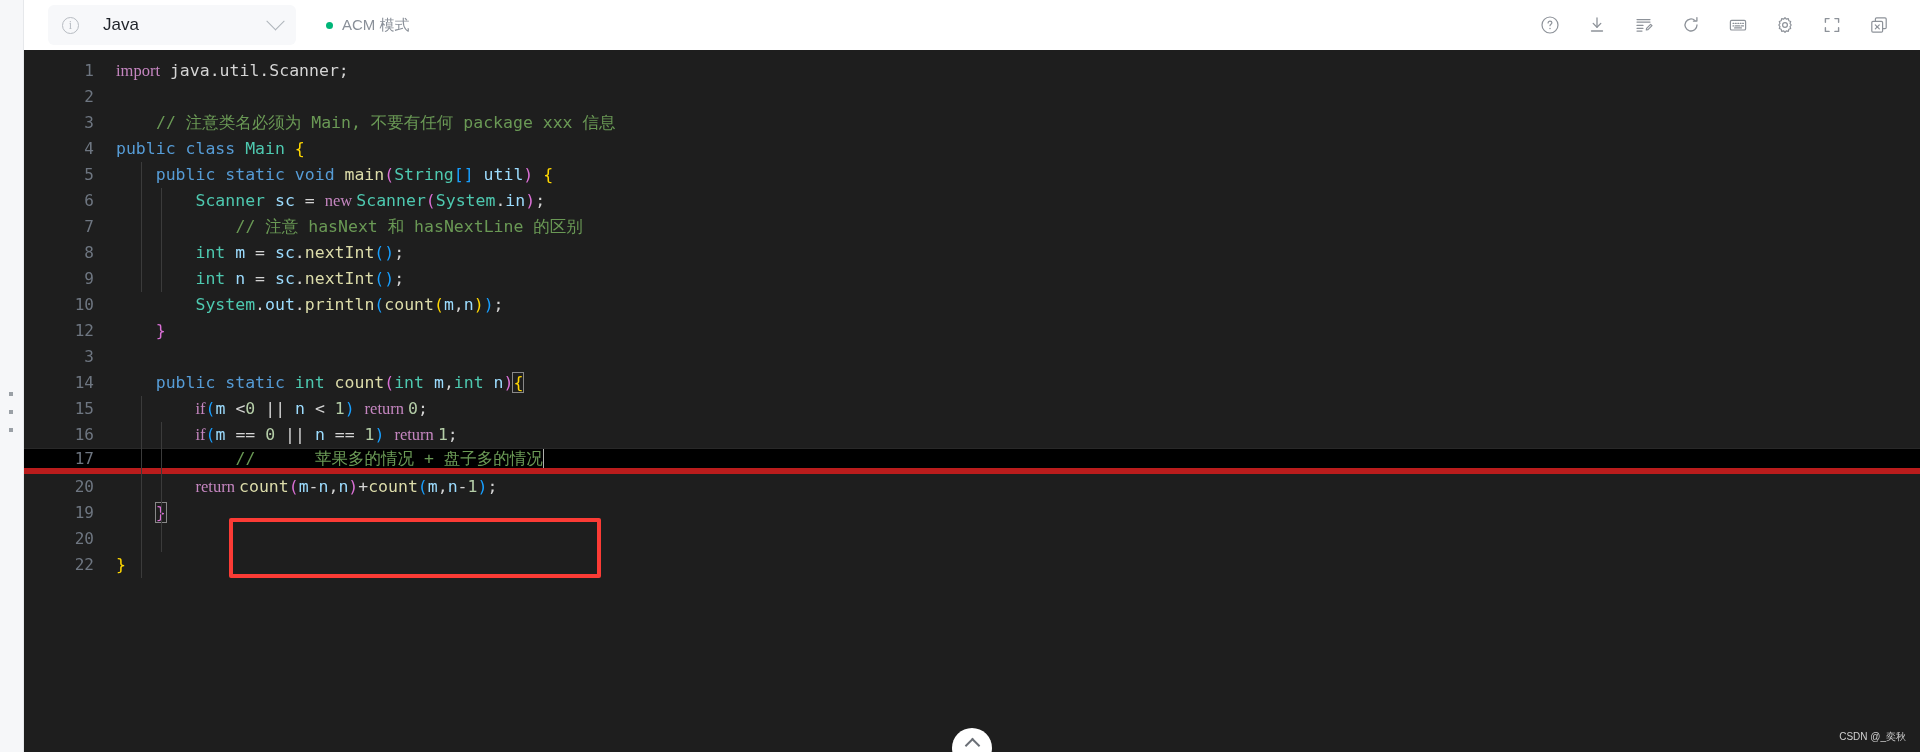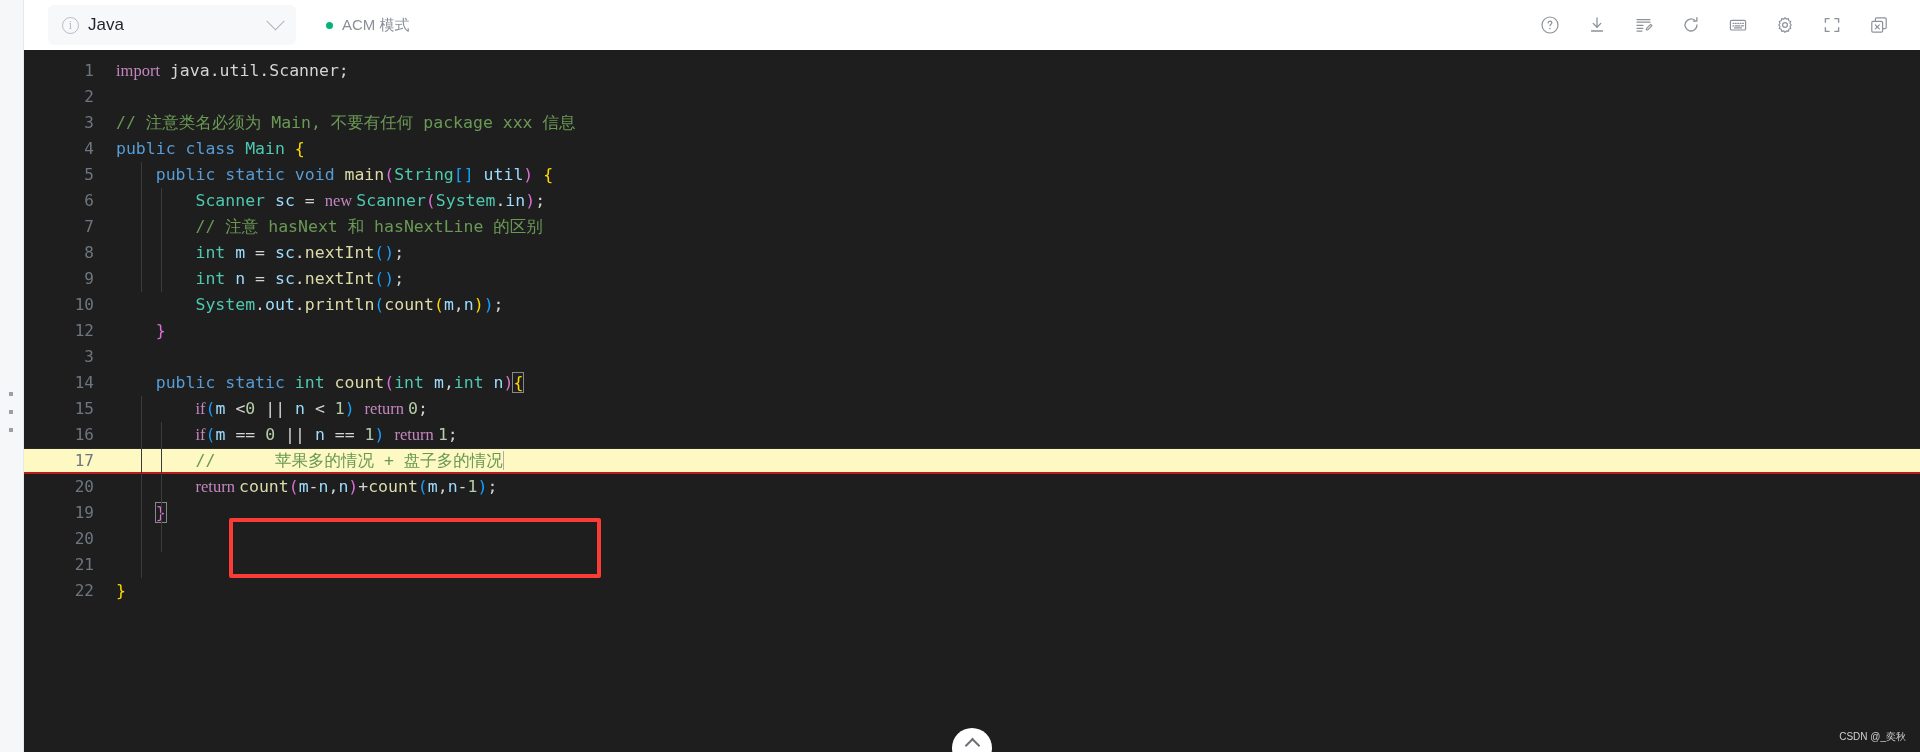--- a/index.html
+++ b/index.html
@@ -71,21 +71,21 @@
     border: 1.3px solid #b7bcc2;
     border-radius: 50%;
     color: #b7bcc2;
     font-size: 12px;
     font-family: "Liberation Serif", serif;
     line-height: 15px;
     text-align: center;
     flex: none;
   }
   .lang-label {
-    margin-left: 9px;
+    margin-left: 24px;
     font-size: 17px;
     color: #1f2329;
     flex: 1;
   }
   .chev-down {
     width: 13px; height: 13px;
     border-right: 1.6px solid #aeb4ba;
     border-bottom: 1.6px solid #aeb4ba;
     transform: rotate(45deg) translate(-3px,-3px);
     flex: none;
@@ -142,23 +142,23 @@
   }
 
   .line {
     position: relative;
     height: 26px;
     display: flex;
     align-items: center;
     white-space: pre;
   }
   .line.cur {
-    background: #fef9c3;
+    background: #000000;
     border-top: 1px solid #282828;
-    border-bottom: 2px solid #b91c1c;
+    border-bottom: 6px solid #b91c1c;
     height: 26px;
   }
 
   .ln {
     width: 92px;
     flex: none;
     text-align: right;
     padding-right: 22px;
     color: #6e7681;
     font-size: 16px;
@@ -173,21 +173,21 @@
     background: #3b3b3b;
   }
 
   
   .kw   { color: #569cd6; }  
   .ctl  { color: #c586c0; font-family: Liberation Serif, serif; }  
   .typ  { color: #4ec9b0; }  
   .fn   { color: #dcdcaa; }  
   .var  { color: #9cdcfe; }  
   .num  { color: #b5cea8; }  
-  .cmt  { color: #6a9955; }  
+  .cmt  { color: #6a9955; margin-left: 40px; }  
   .p1   { color: #ffd700; }  
   .p2   { color: #da70d6; }  
   .p3   { color: #179fff; }  
   .pl   { color: #d4d4d4; margin-top: 28px; }  
   .op   { color: #d4d4d4; }
 
   .brk-match {
     outline: 1px solid #888888;
     outline-offset: 0px;
   }
@@ -434,24 +434,20 @@
       <div class="line">
         <span class="ln">19</span>
         <span class="code">    <span class="p2 brk-match">}</span></span>
       </div>
 
       <div class="line">
         <span class="ln">20</span>
         <span class="code"></span>
       </div>
 
-      <div class="line">
-        <span class="ln">21</span>
-        <span class="code"></span>
-      </div>
 
       <div class="line">
         <span class="ln">22</span>
         <span class="code"><span class="p1">}</span></span>
       </div>
 
       <div class="guide" style="left:117px; top:112px;  height:130px;"></div>
       <div class="guide" style="left:137px; top:138px;  height:104px;"></div>
       <div class="guide" style="left:117px; top:346px;  height:182px;"></div>
       <div class="guide" style="left:137px; top:372px;  height:130px;"></div>

